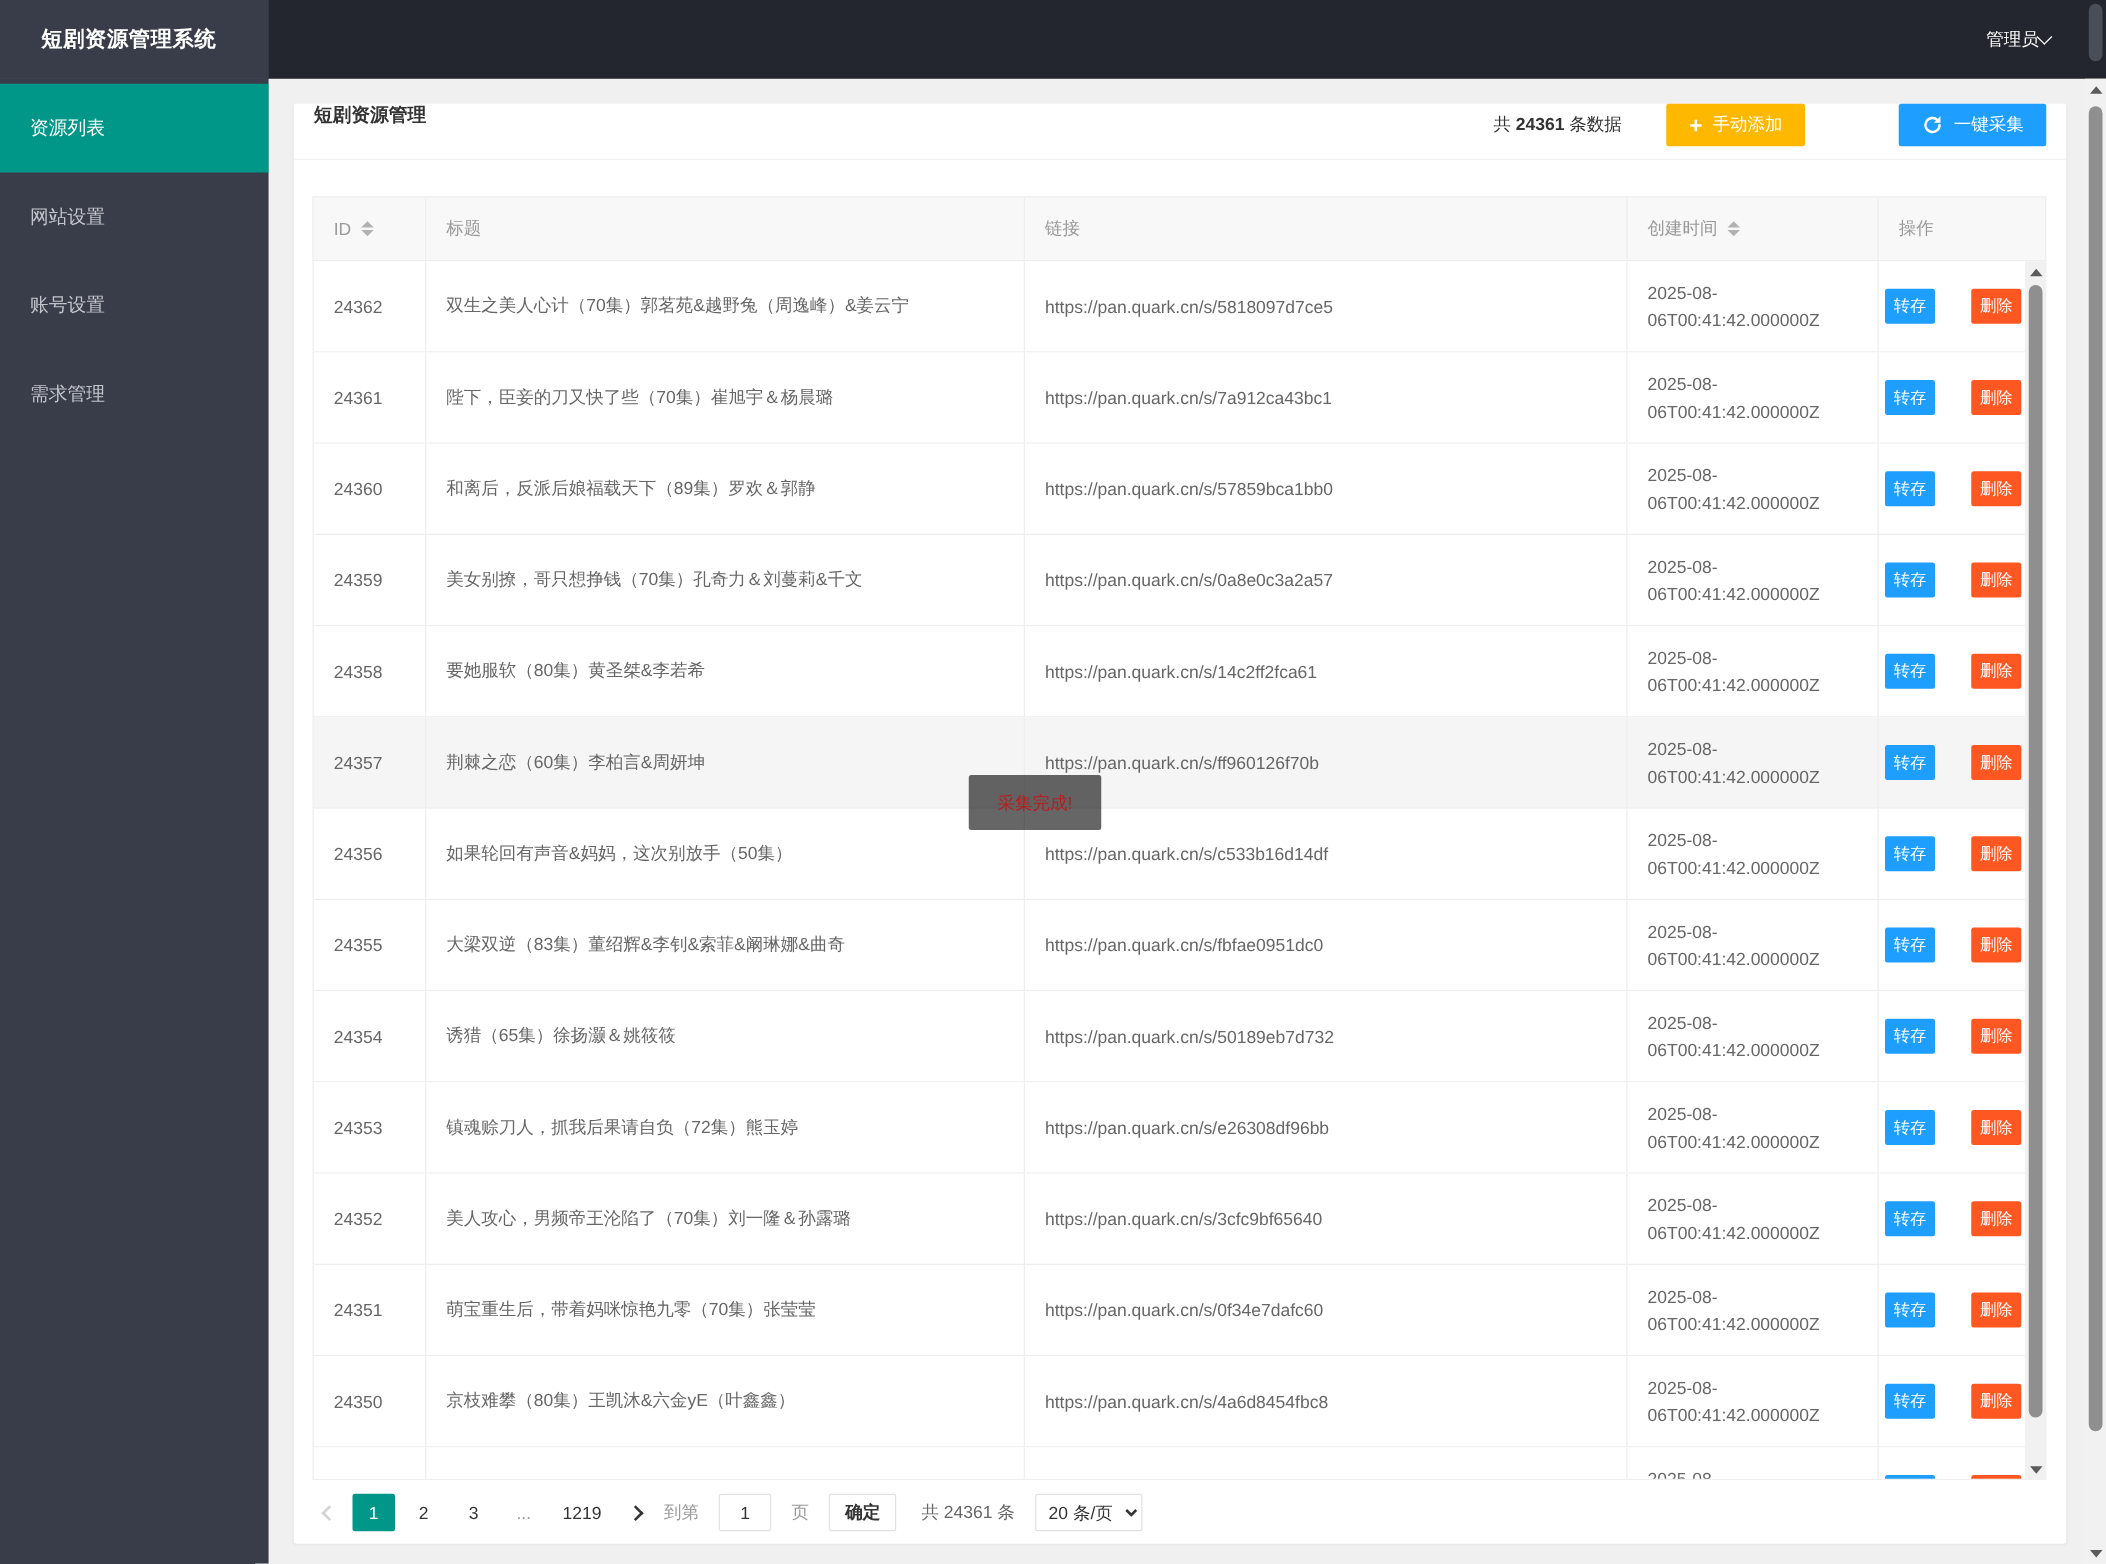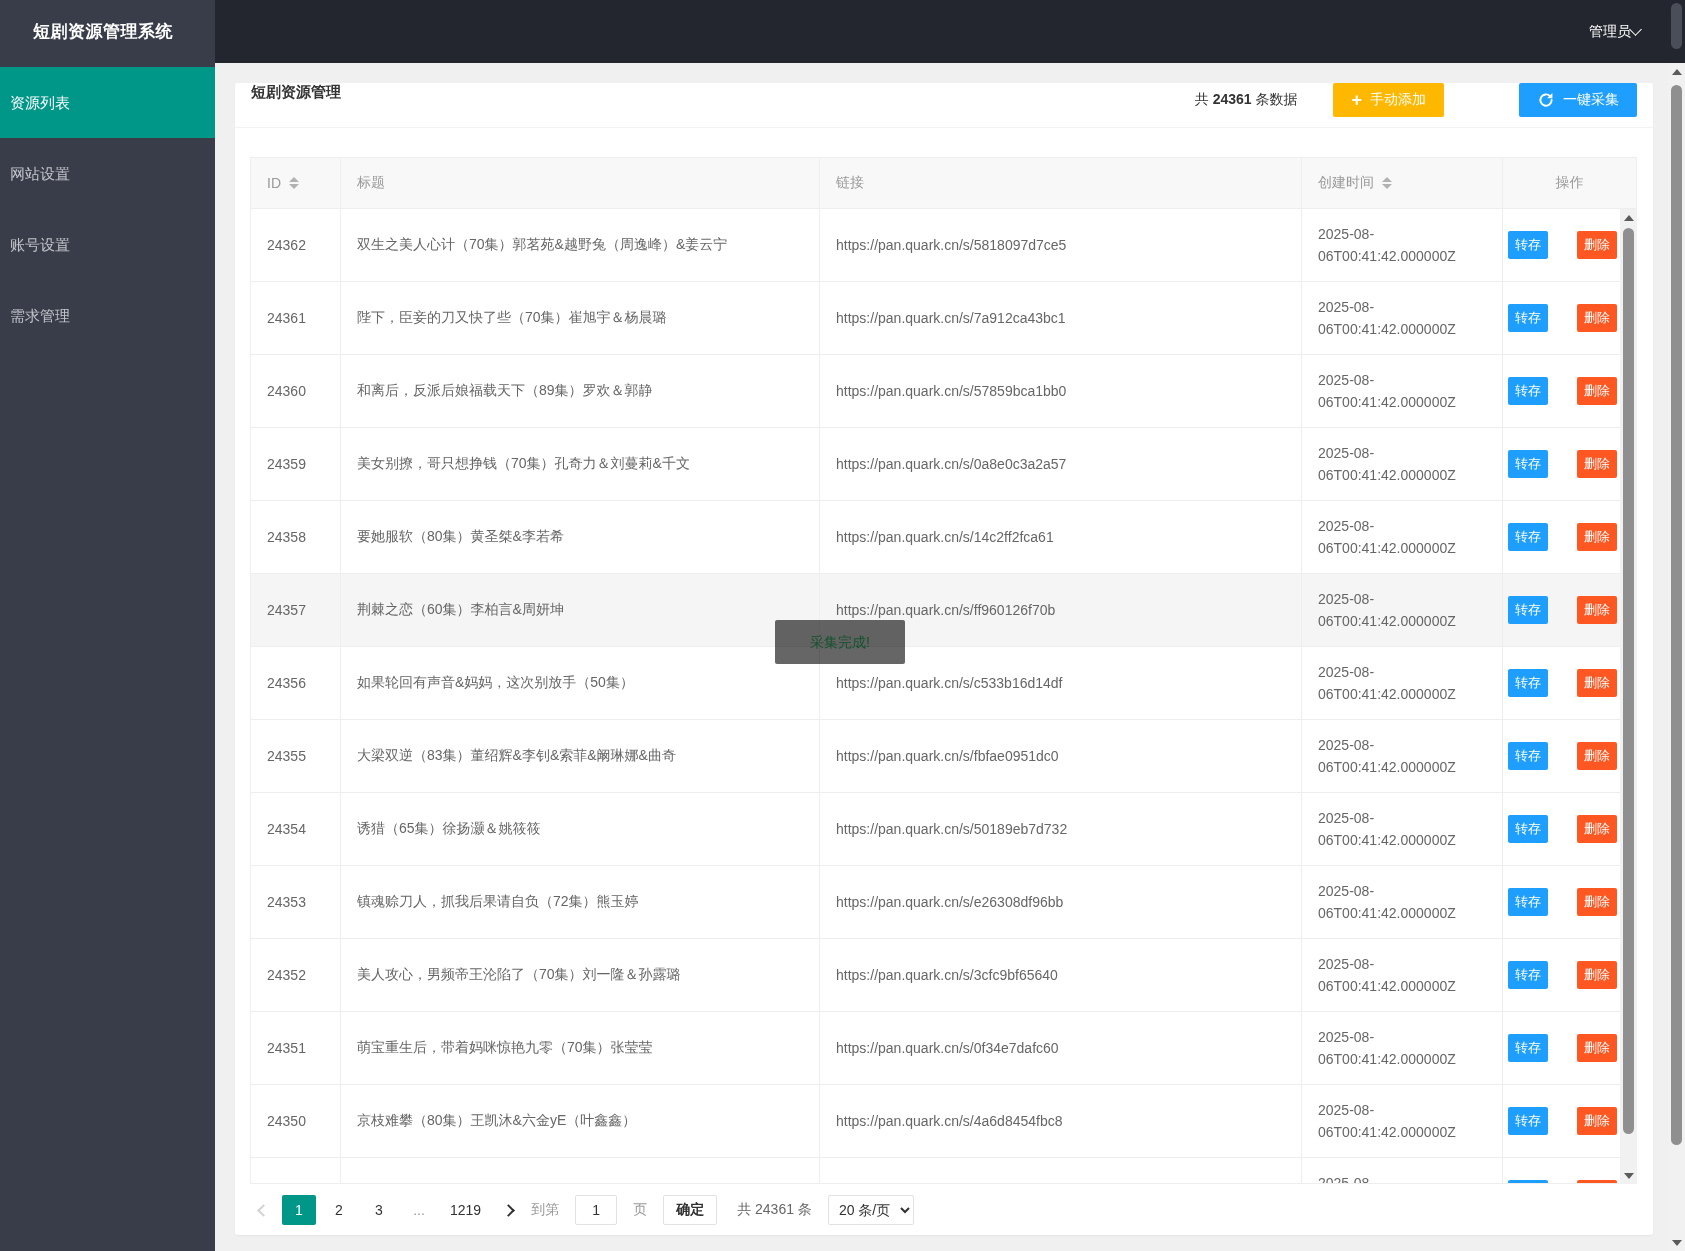--- a/index.html
+++ b/index.html
@@ -13,21 +13,21 @@
           font-size:17px; font-weight:bold; line-height:63px; padding-left:33px; letter-spacing:.5px; }
   .user { position:absolute; top:0; right:45px; height:63px; display:flex; align-items:center; 
           color:#fff; font-size:14px; cursor:pointer; }
   .chev-down { width:9px; height:9px; border-right:1.5px solid #fff; border-bottom:1.5px solid #fff;
                transform:rotate(45deg); margin-top:-4px; }
   .topbar-thumb { position:absolute; top:3px; right:3px; width:11px; height:46px; border-radius:6px; background:#4a4e59; }
 
   
   .sidebar { position:absolute; top:63px; left:0; width:215px; bottom:0; background:#393D49; }
   .menu { padding-top:4px; }
-  .menu-item { height:71px; line-height:71px; padding-left:10px; color:#c2c5cc; font-size:15px; cursor:pointer; }
+  .menu-item { height:71px; line-height:71px; padding-left:24px; color:#c2c5cc; font-size:15px; cursor:pointer; }
   .menu-item.active { background:#009688; color:#fff; }
 
   
   .content { position:absolute; top:63px; left:215px; width:1453px; bottom:0; background:#f0f0f0; }
   .card { position:absolute; top:20px; left:20px; width:1418px; height:1152px; background:#fff;
           border-radius:2px; box-shadow:0 1px 2px rgba(0,0,0,.05); }
   .card-header { height:45px; display:flex; align-items:flex-start; justify-content:space-between;
                  padding:0 16px; border-bottom:1px solid #f2f2f2; }
   .card-title { font-size:15px; font-weight:bold; color:#333; }
   .card-tools { display:flex; align-items:center; gap:36px; }
@@ -37,21 +37,21 @@
          align-items:center; justify-content:center; gap:8px; padding:0 18px; cursor:pointer;
          font-family:inherit; }
   .btn-yellow { background:#FFB800; }
   .btn-blue { background:#1E9FFF;margin-left:39px; }
   .plus-glyph { font-size:18px; font-weight:bold; line-height:1; }
 
   
   .table-wrap { position:relative; margin:29px 15px 0 15px; width:1387px; }
   .thead { display:flex; height:52px; background:#f8f8f8; border:1px solid #eee; }
   .th { display:flex; align-items:center; padding:0 16px; color:#999; font-size:14px; border-right:1px solid #eee; }
-  .th:last-child { border-right:none; justify-content:center; }
+  .th:last-child { border-right:none; }
   .sorter { display:inline-flex; flex-direction:column; gap:2px; margin-left:8px; cursor:pointer; }
   .sorter .up { width:0; height:0; border-left:5px solid transparent; border-right:5px solid transparent; border-bottom:5px solid #b2b2b2; }
   .sorter .dn { width:0; height:0; border-left:5px solid transparent; border-right:5px solid transparent; border-top:5px solid #b2b2b2; }
   .c-id { width:90px; }
   .c-title { width:479px; }
   .c-link { width:482px; }
   .c-date { width:201px; }
   .c-act { flex:1; }
   .tbody { position:relative; height:975px; overflow:hidden; border-left:1px solid #eee; border-right:1px solid #eee; border-bottom:1px solid #eee; }
   .tr { display:flex; height:73px; border-bottom:1px solid #eee; background:#fff; }
@@ -88,22 +88,22 @@
   .pg-text { color:#999; margin:0 4px; }
   .pg-input { width:42px; height:30px; border:1px solid #e2e2e2; border-radius:2px; text-align:center;
               font-size:14px; color:#333; font-family:inherit; margin:0 6px; }
   .pg-btn { height:30px; padding:0 12px; background:#fff; border:1px solid #e2e2e2; border-radius:2px;
             color:#333; font-weight:bold; font-size:14px; cursor:pointer; font-family:inherit; margin-left:6px; }
   .pg-total { color:#666; margin:0 10px 0 14px; }
   .pg-select { height:30px; border:1px solid #e2e2e2; border-radius:2px; background:#fff; color:#333;
                font-size:14px; font-family:inherit; padding:0 6px; }
 
   
-  .toast { position:absolute; left:560px; top:557px; width:130px; height:44px; background:rgba(0,0,0,.6);
-           color:#14532d; border-radius:2px; text-align:center; line-height:44px; font-size:14px; z-index:20; }
+  .toast { position:absolute; left:560px; top:557px; width:106px; height:44px; background:rgba(0,0,0,.6);
+           color:#b91c1c; border-radius:2px; text-align:center; line-height:44px; font-size:14px; z-index:20; }
 </style>
 </head>
 <body>
 
 <div class="app">
 
   <div class="topbar">
     <div class="logo">短剧资源管理系统</div>
     <div class="user">
       <span>管理员</span>

